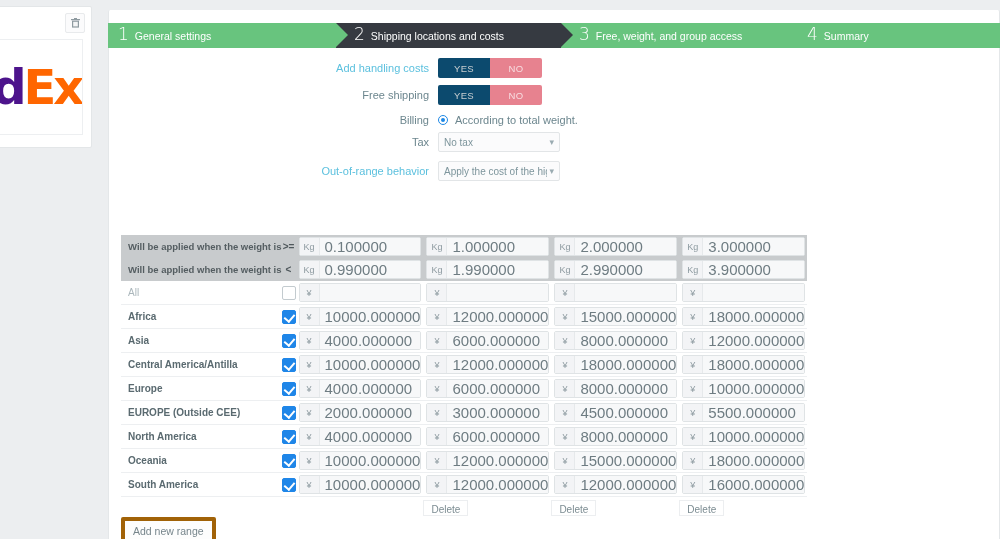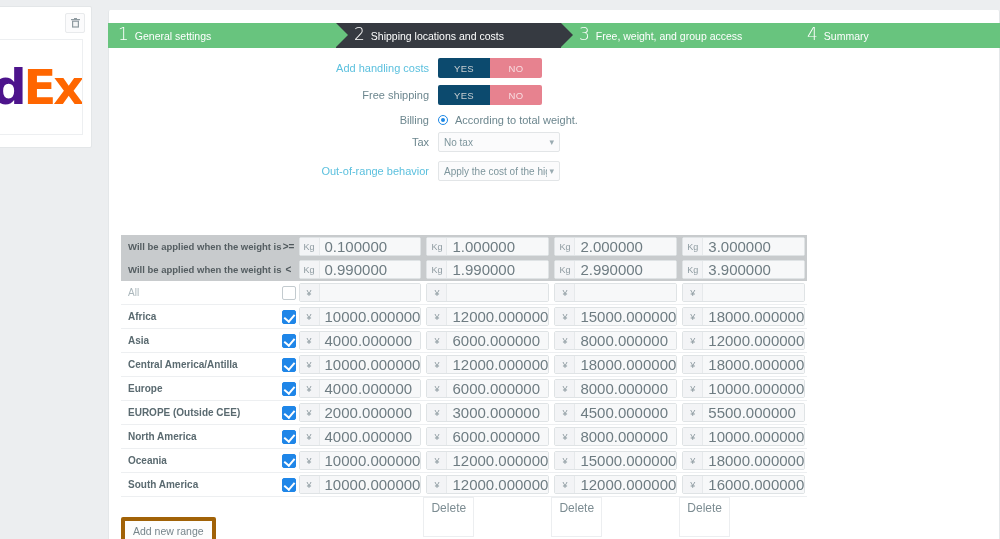--- a/index.html
+++ b/index.html
@@ -222,22 +222,22 @@
     position: absolute; left: 3px; top: 1px;
     width: 5px; height: 8px;
     border: solid #fff; border-width: 0 2px 2px 0;
     transform: rotate(40deg);
   }
   .delrow td { height: 23px; }
   .delbtn {
     display: inline-block;
     border: 1px solid #eceef0;
     background: #fff;
-    font-size: 12px; color: #7c8c92;
-    padding: 3px 7px 21px 7px;
+    font-size: 10px; color: #7c8c92;
+    padding: 3px 7px 0 7px;
     cursor: pointer;
   }
   .addrange {
     position: absolute; left: 121px; top: 517px;
     border: 4px solid #a16207; background: #fdfdfd;
     font-size: 10.5px; color: #76858b;
     padding: 4px 8px 5px 8px;
     border-radius: 2px; cursor: pointer;
   }
 </style>

